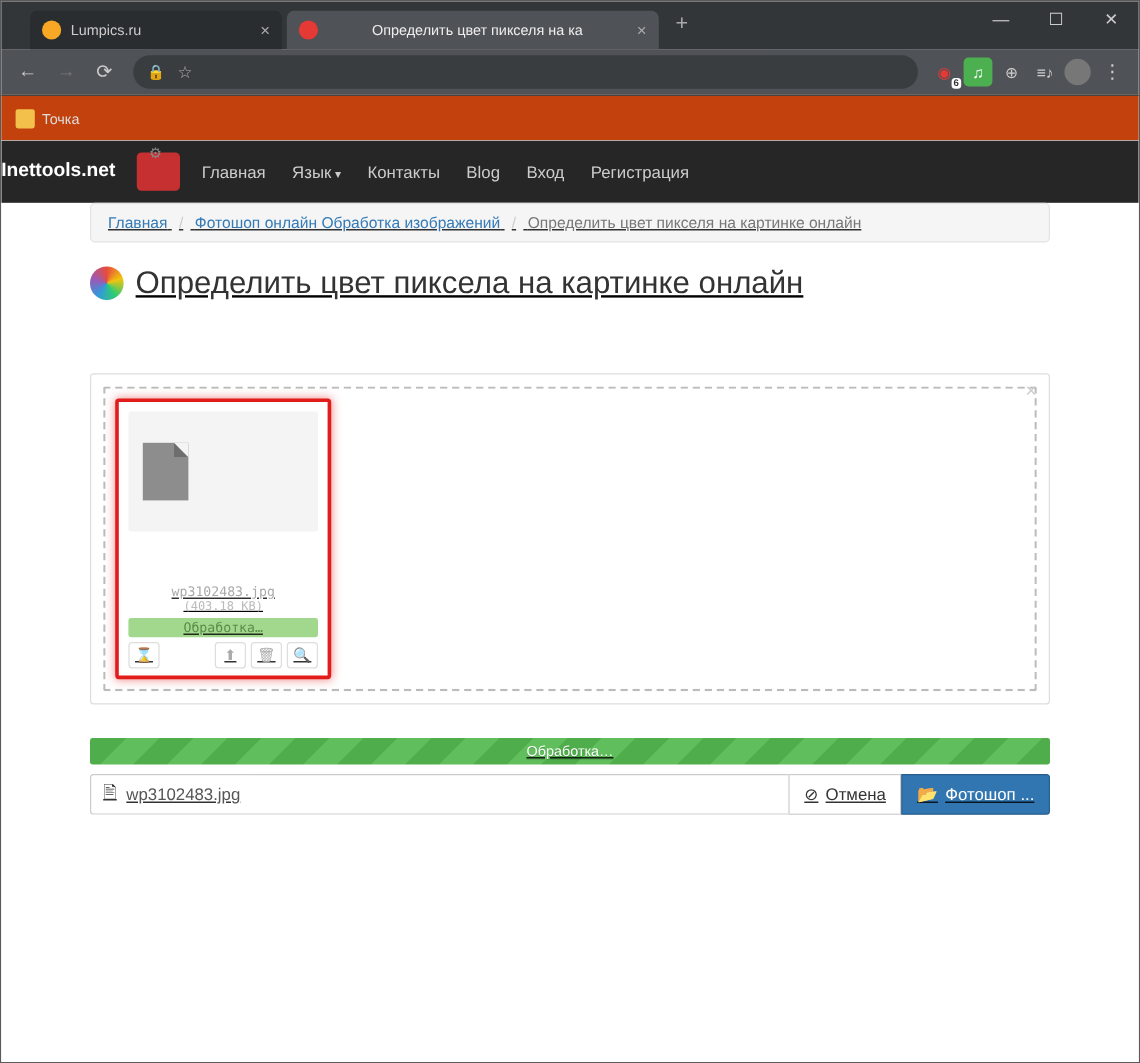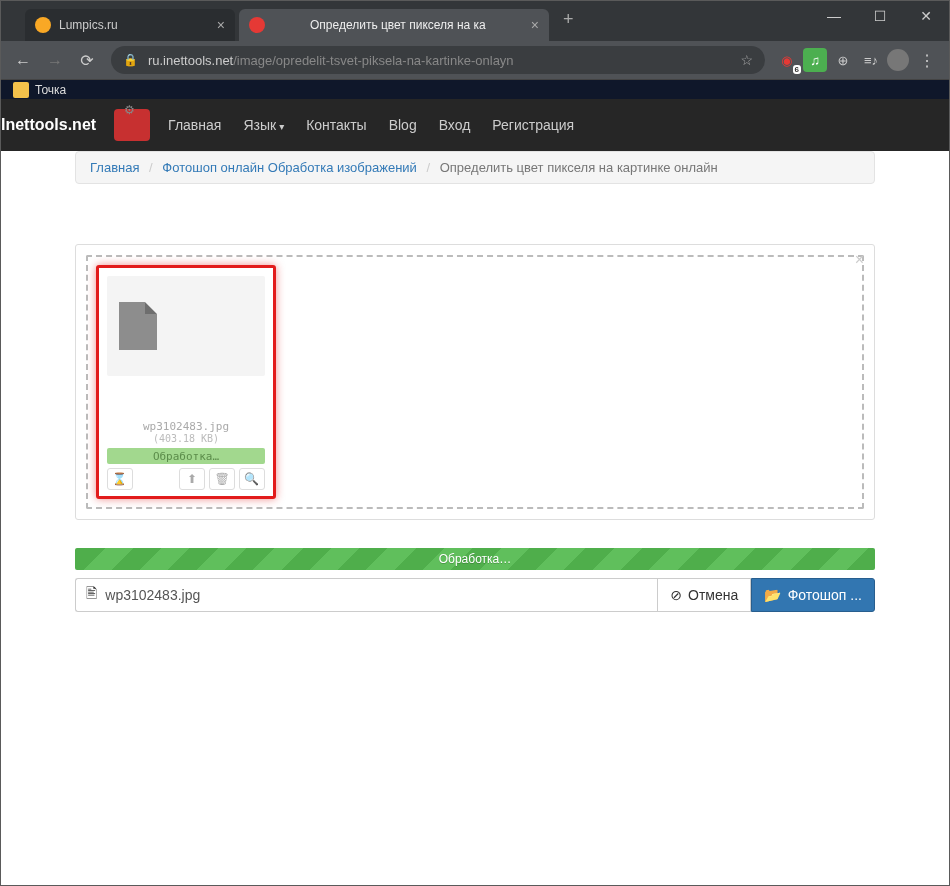--- a/index.html
+++ b/index.html
@@ -23,41 +23,41 @@
 .omnibox { flex: 1; background: #3a3d40; border-radius: 14px; height: 28px; display: flex; align-items: center; padding: 0 12px; color: #ccc; font-size: 13px; margin: 0 6px; }
 .omnibox .lock { margin-right: 10px; font-size: 12px; }
 .omnibox .url { flex: 1; }
 .omnibox .url .dim { color: #888; }
 .omnibox .star { color: #aaa; font-size: 14px; }
 .ext { width: 24px; height: 24px; display: flex; align-items: center; justify-content: center; border-radius: 4px; font-size: 13px; cursor: pointer; position: relative; }
 .avatar { width: 22px; height: 22px; border-radius: 50%; background: #777; cursor: pointer; }
 .ext-badge { position: absolute; bottom: -2px; right: -2px; background: #fff; color: #333; font-size: 8px; border-radius: 3px; padding: 0 2px; font-weight: bold; }
 
 
-.bookbar { background: #0f172a; height: 20px; display: flex; align-items: center; padding: 0 12px; border-top: 1px solid #444; }
+.bookbar { background: #c2410c; height: 38px; display: flex; align-items: center; padding: 0 12px; border-top: 1px solid #444; }
 .bookmark { color: #ddd; font-size: 12px; display: flex; align-items: center; cursor: pointer; }
 .bookmark .bicon { width: 16px; height: 16px; background: #f3c14b; border-radius: 2px; margin-right: 6px; }
 
 
 .viewport { height: 778px; overflow-y: scroll; background: #fff; }
 .viewport::-webkit-scrollbar { width: 16px; }
 .viewport::-webkit-scrollbar-track { background: #f1f1f1; }
 .viewport::-webkit-scrollbar-thumb { background: #c1c1c1; }
 
 
 .siteheader { background: #262626; height: 52px; display: flex; align-items: center; }
 .siteheader-inner { width: 800px; display: flex; align-items: center; gap: 18px; }
 .brand { color: #fff; font-size: 16px; font-weight: bold; }
 .logo-icon { width: 36px; height: 32px; background: #c73030; border-radius: 4px; position: relative; }
 .logo-icon::before { content: "⚙"; position: absolute; top: -6px; left: 10px; font-size: 12px; color: #888; }
 .navlinks { display: flex; gap: 22px; align-items: center; }
 .navlink { color: #ccc; text-decoration: none; font-size: 14px; cursor: pointer; }
 .navlink .caret { font-size: 10px; margin-left: 3px; }
 
-.container { width: 800px; margin: 0 auto; }
+.container { width: 800px; margin: 0 auto; text-decoration: underline; }
 
 
 .breadcrumb { background: #f5f5f5; border: 1px solid #e3e3e3; border-radius: 4px; padding: 8px 14px; margin-top: 0; font-size: 13px; }
 .breadcrumb a { color: #337ab7; text-decoration: none; cursor: pointer; }
 .breadcrumb .sep { color: #ccc; margin: 0 6px; }
 .breadcrumb .active { color: #777; }
 
 
 .page-title { display: flex; align-items: center; gap: 10px; margin: 18px 0 14px; }
 .page-title .icon { width: 28px; height: 28px; border-radius: 50%; background: conic-gradient(#e74c3c, #f1c40f, #2ecc71, #3498db, #9b59b6, #e74c3c); }
@@ -112,23 +112,20 @@
     <div class="winbtn">✕</div>
   </div>
 </div>
 
 <div class="toolbar">
   <div class="navbtn">←</div>
   <div class="navbtn disabled">→</div>
   <div class="navbtn">⟳</div>
   <div class="omnibox">
     <span class="lock">🔒</span>
-    <span class="url">
-      <span>ru.inettools.net</span><span class="dim">/image/opredelit-tsvet-piksela-na-kartinke-onlayn</span>
-    </span>
     <span class="star">☆</span>
   </div>
   <div class="ext" style="color:#e53935">◉<span class="ext-badge">6</span></div>
   <div class="ext" style="background:#4caf50;color:#fff">♫</div>
   <div class="ext" style="color:#ccc">⊕</div>
   <div class="ext" style="color:#ccc">≡♪</div>
   <div class="avatar"></div>
   <div class="navbtn">⋮</div>
 </div>
 
@@ -158,20 +155,24 @@
 
   <div class="container">
     <div class="breadcrumb">
       <a>Главная</a>
       <span class="sep">/</span>
       <a>Фотошоп онлайн Обработка изображений</a>
       <span class="sep">/</span>
       <span class="active">Определить цвет пикселя на картинке онлайн</span>
     </div>
 
+    <div class="page-title">
+      <span class="icon"></span>
+      <h1>Определить цвет пиксела на картинке онлайн</h1>
+    </div>
 
     <div class="panel">
       <span class="panel-close">×</span>
       <div class="dropzone">
         <div class="filecard">
           <div class="preview-area">
             <div class="file-glyph"></div>
           </div>
           <div class="spacer"></div>
           <div class="fname">wp3102483.jpg</div>

